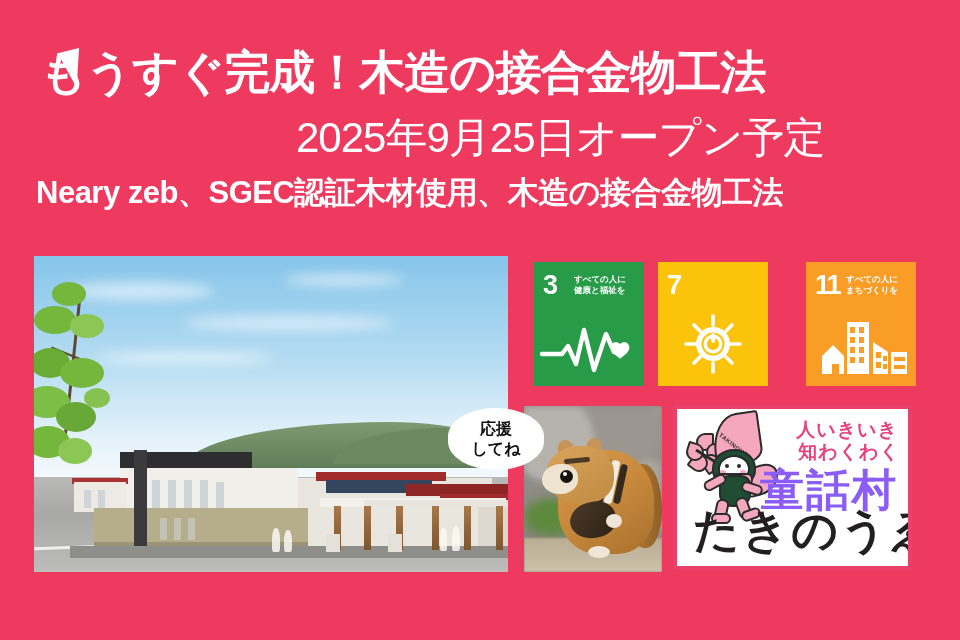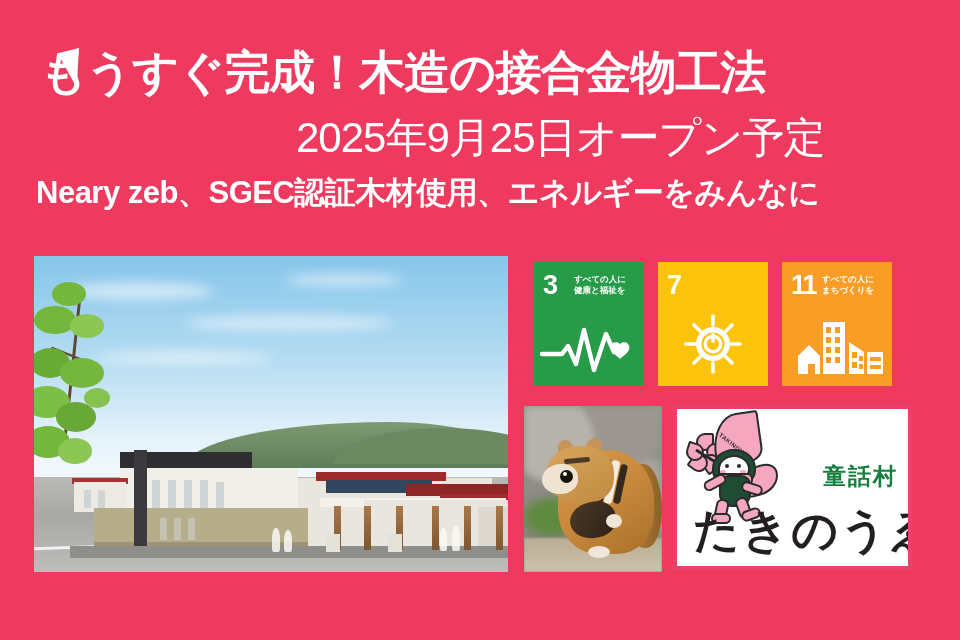--- a/index.html
+++ b/index.html
@@ -132,21 +132,21 @@
 
   
   .logo-panel{
     position:absolute;left:673px;top:405px;width:239px;height:165px;
     background:#ffffff;border:4px solid #e8416a;box-sizing:border-box;overflow:hidden;
   }
   .logo-top1{position:absolute;right:10px;top:8px;font-size:19px;font-weight:bold;color:#e8417d;
     letter-spacing:1px;white-space:nowrap;}
   .logo-top2{position:absolute;right:8px;top:30px;font-size:19px;font-weight:bold;color:#e8417d;
     letter-spacing:1px;white-space:nowrap;}
-  .logo-mid{position:absolute;right:10px;top:52px;font-size:23px;font-weight:bold;color:#15803d;
+  .logo-mid{position:absolute;right:10px;top:52px;font-size:44px;font-weight:bold;color:#8b5cf6;
     letter-spacing:2px;white-space:nowrap;}
   .logo-big{position:absolute;left:16px;bottom:4px;font-size:46px;font-weight:bold;color:#231f20;
     letter-spacing:2px;white-space:nowrap;}
   .mascot{position:absolute;left:8px;top:6px;width:100px;height:104px;}
   .m-hat{position:absolute;left:28px;top:-2px;width:44px;height:48px;background:#f5a7c0;
     border:2px solid #2b2b2b;border-radius:60% 6% 44% 44% / 80% 10% 30% 30%;transform:rotate(-8deg);}
   .m-hat-txt{position:absolute;left:31px;top:27px;font-size:6px;font-weight:bold;color:#2b2b2b;
     transform:rotate(38deg);letter-spacing:.5px;}
   .m-hair{position:absolute;left:27px;top:34px;width:40px;height:34px;background:#1e4d33;
     border:2px solid #2b2b2b;border-radius:50% 50% 44% 44%;}
@@ -167,21 +167,21 @@
   .m-petal{position:absolute;width:14px;height:14px;background:#f5a7c0;border:2px solid #2b2b2b;border-radius:50% 10% 50% 50%;}
 </style>
 </head>
 <body>
 
 <div id="poster">
 
   <div class="headline-block">
     <div class="line1">もうすぐ完成！木造の接合金物工法</div>
     <div class="line2">2025年9月25日オープン予定</div>
-    <div class="line3">Neary  zeb、SGEC認証木材使用、エネルギーをみんなに</div>
+    <div class="line3">Neary  zeb、SGEC認証木材使用、木造の接合金物工法</div>
   </div>
 
   <div class="photo-building">
     <div class="sky"></div>
     <div class="cloud c1"></div>
     <div class="cloud c2"></div>
     <div class="cloud c3"></div>
     <div class="cloud c4"></div>
     <div class="hill"></div>
     <div class="hill2"></div>
@@ -272,21 +272,21 @@
           <line x1="36" y1="51" x2="42" y2="45"></line>
           <line x1="68" y1="19" x2="74" y2="13"></line>
         </g>
         <circle cx="55" cy="32" r="17" fill="#ffffff"></circle>
         <circle cx="55" cy="32" r="11.5" fill="#fcc30b"></circle>
         <path d="M55 22.5a9.5 9.5 0 1 0 0 19 9.5 9.5 0 0 0 0-19zm0 3.4a6.1 6.1 0 1 1 0 12.2 6.1 6.1 0 0 1 0-12.2z" fill="#ffffff"></path>
         <rect x="53.2" y="21" width="3.6" height="10" rx="1.8" fill="#ffffff"></rect>
       </svg>
     </div>
 
-    <div class="sdg" style="background:#f99d26;">
+    <div class="sdg" style="background:#f99d26;margin-left:24px;">
       <div class="sdg-num two">11</div>
       <div class="sdg-txt">すべての人に
 まちづくりを</div>
       <svg class="sdg-ico" viewBox="0 0 110 64">
         <g fill="#ffffff">
           <path d="M16 44l11-11 11 11v18H16z"></path>
           <rect x="26" y="52" width="7" height="10" fill="#f99d26"></rect>
           <rect x="41" y="10" width="22" height="52"></rect>
           <path d="M67 62V30l15 10v22z"></path>
           <rect x="85" y="40" width="16" height="22"></rect>
@@ -325,20 +325,24 @@
     <div class="chip-head"></div>
     <div class="chip-stripe" style="left:40px;top:52px;width:26px;height:5px;transform:rotate(-6deg);background:#4a3a26;"></div>
     <div class="chip-face"></div>
     <div class="chip-eye"></div>
     <div class="chip-nut"></div>
     <div class="chip-paw" style="left:82px;top:108px;width:16px;height:14px;"></div>
     <div class="chip-paw" style="left:64px;top:140px;width:22px;height:12px;"></div>
   </div>
 
   <div class="bubble-tail"></div>
+  <div class="bubble">
+    <div class="bubble-txt">応援
+してね</div>
+  </div>
 
   <div class="logo-panel">
     <div class="mascot">
       <div class="m-flower">
         <div class="m-petal" style="left:10px;top:0px;"></div>
         <div class="m-petal" style="left:20px;top:10px;transform:rotate(72deg);"></div>
         <div class="m-petal" style="left:16px;top:21px;transform:rotate(144deg);"></div>
         <div class="m-petal" style="left:4px;top:21px;transform:rotate(216deg);"></div>
         <div class="m-petal" style="left:0px;top:10px;transform:rotate(288deg);"></div>
       </div>
@@ -354,17 +358,19 @@
       <div class="m-cheek" style="left:55px;top:55px;"></div>
       <div class="m-scarf"></div>
       <div class="m-body"></div>
       <div class="m-arm" style="left:18px;top:62px;width:20px;height:7px;transform:rotate(-28deg);"></div>
       <div class="m-arm" style="left:56px;top:68px;width:18px;height:7px;transform:rotate(18deg);"></div>
       <div class="m-leg" style="left:30px;top:84px;width:9px;height:18px;transform:rotate(12deg);"></div>
       <div class="m-leg" style="left:52px;top:82px;width:9px;height:18px;transform:rotate(-20deg);"></div>
       <div class="m-leg" style="left:26px;top:98px;width:16px;height:7px;"></div>
       <div class="m-leg" style="left:56px;top:94px;width:16px;height:7px;transform:rotate(-20deg);"></div>
     </div>
+    <div class="logo-top1">人いきいき</div>
+    <div class="logo-top2">知わくわく</div>
     <div class="logo-mid">童話村</div>
     <div class="logo-big">たきのうゑ</div>
   </div>
 
 </div>
 
 </body></html>

